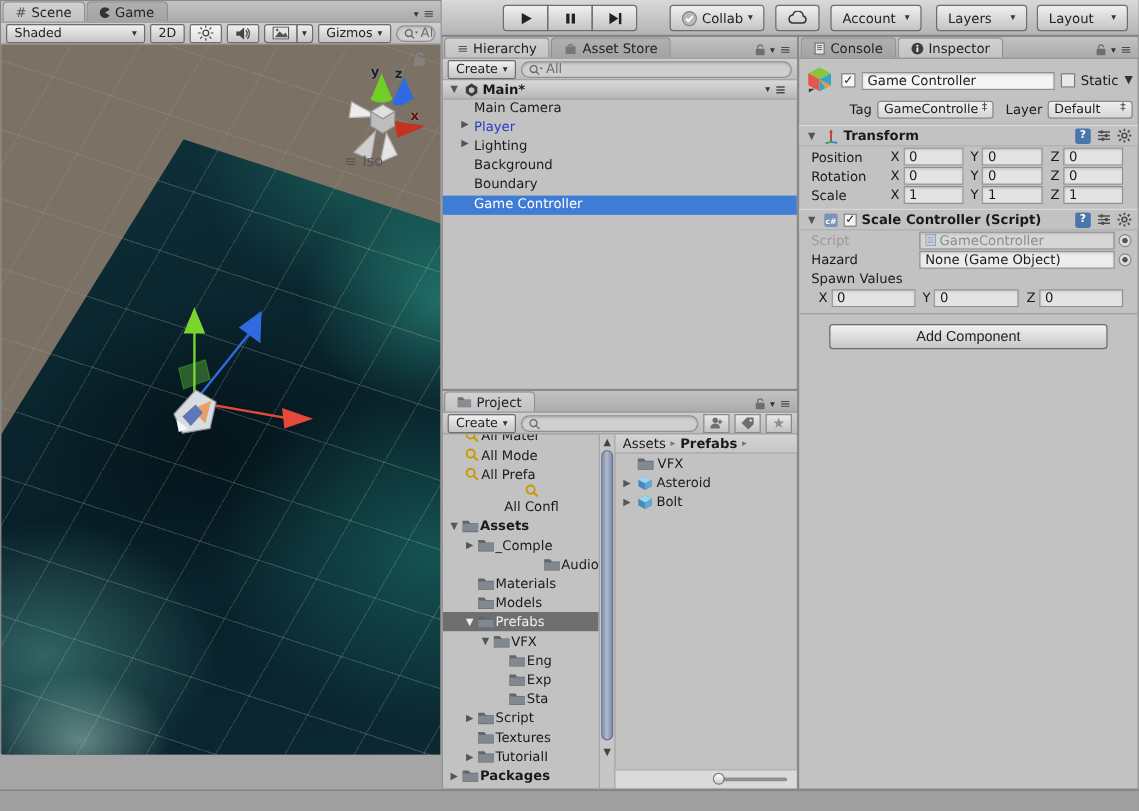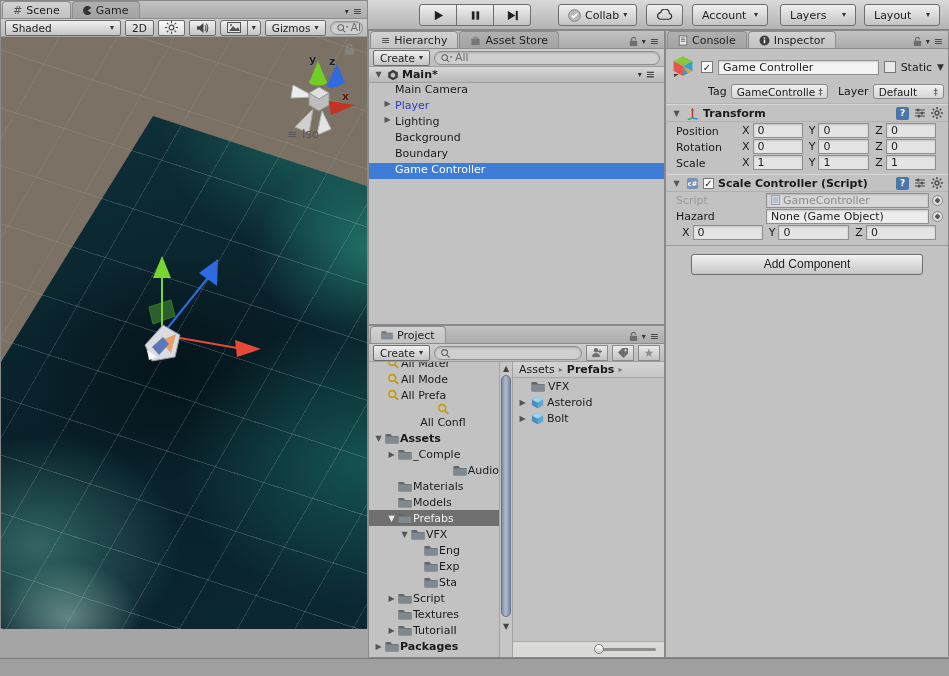--- a/index.html
+++ b/index.html
@@ -82,21 +82,21 @@
   #zoom-knob{position:absolute;left:-4px;top:-4px;width:10px;height:10px;border-radius:50%;background:linear-gradient(#fdfdfd,#cfcfcf);border:1px solid #7d7d7d}
 
   
   #inspector-panel{left:665px;top:30px;width:284px;height:628px}
   .ihead{padding:5px 4px 4px;border-bottom:1px solid #b5b5b5}
   .irow1{display:flex;align-items:center;gap:5px}
   .irow2{display:flex;align-items:center;gap:4px;margin-top:4px;padding-left:38px}
   .cb{width:12px;height:12px;background:#f6f6f6;border:1px solid #777;display:inline-flex;align-items:center;justify-content:center;font-size:10px;color:#222;flex:none}
   .fld{height:15px;background:#e4e4e4;border:1px solid #8f8f8f;box-shadow:inset 0 1px 2px rgba(0,0,0,.15);display:flex;align-items:center;padding:0 4px;overflow:hidden;white-space:nowrap}
   .namefld{flex:1;background:#f4f4f4}
-  .ddpill{height:15px;border:1px solid #8a8a8a;border-radius:3px;background:linear-gradient(#f0f0f0,#d6d6d6);display:inline-flex;align-items:center;justify-content:space-between;gap:3px;padding:0 5px;font-size:10.5px;white-space:nowrap;overflow:hidden}
+  .ddpill{height:15px;border:1px solid #8a8a8a;border-radius:3px;background:linear-gradient(#f0f0f0,#d6d6d6);display:inline-flex;justify-content:space-between;gap:3px;padding:0 5px;font-size:10.5px;white-space:nowrap;overflow:hidden}
   .ddmark{color:#444;font-size:9px}
   .chead{display:flex;align-items:center;gap:4px;height:18px;padding:0 5px;background:#c2c2c2;border-top:1px solid #d8d8d8;border-bottom:1px solid #b0b0b0;font-weight:bold}
   .chead .right{margin-left:auto;display:flex;align-items:center;gap:5px}
   .helpbox{width:13px;height:13px;border-radius:2px;background:#4a76ab;color:#fff;font-size:9px;font-weight:bold;display:inline-flex;align-items:center;justify-content:center}
   .trowi{display:flex;align-items:flex-end;height:16px;padding:0 6px 0 10px;gap:0}
   .trowi .lbl{width:66px;flex:none}
   .axgrp{display:flex;align-items:center;gap:3px;flex:1;padding-right:6px}
   .axgrp .fld{flex:1}
   .greyed{color:#9a9a9a}
   .pickdot{width:11px;height:11px;border-radius:50%;border:1px solid #8a8a8a;background:radial-gradient(circle at 50% 50%, #555 0 2px, #ddd 2.5px);flex:none;margin-left:3px}
@@ -957,20 +957,23 @@
       </span>
       <span class="pickdot"></span>
     </div>
     <div class="scriptrow">
       <span class="lbl">Hazard</span>
       <span class="fld" style="background:#ececec">
           <span>None (Game Object)</span>
         </span>
       <span class="pickdot"></span>
     </div>
+    <div class="scriptrow">
+      <span>Spawn Values</span>
+    </div>
     <div class="trowi" style="padding-left:16px" id="spawn-row">
         <span class="axgrp">
           <span>X</span>
           <span class="fld">
             <span>0</span>
           </span>
         </span>
         <span class="axgrp">
           <span>Y</span>
           <span class="fld">

